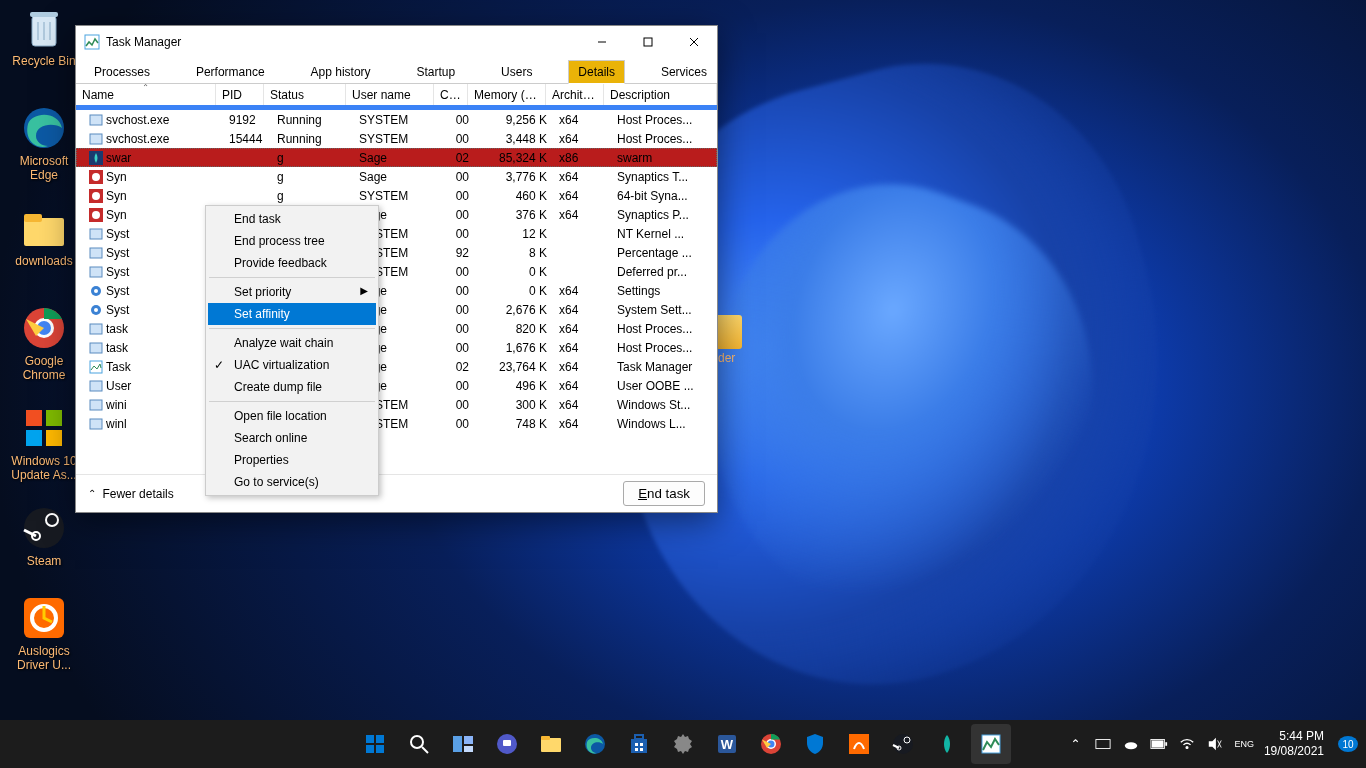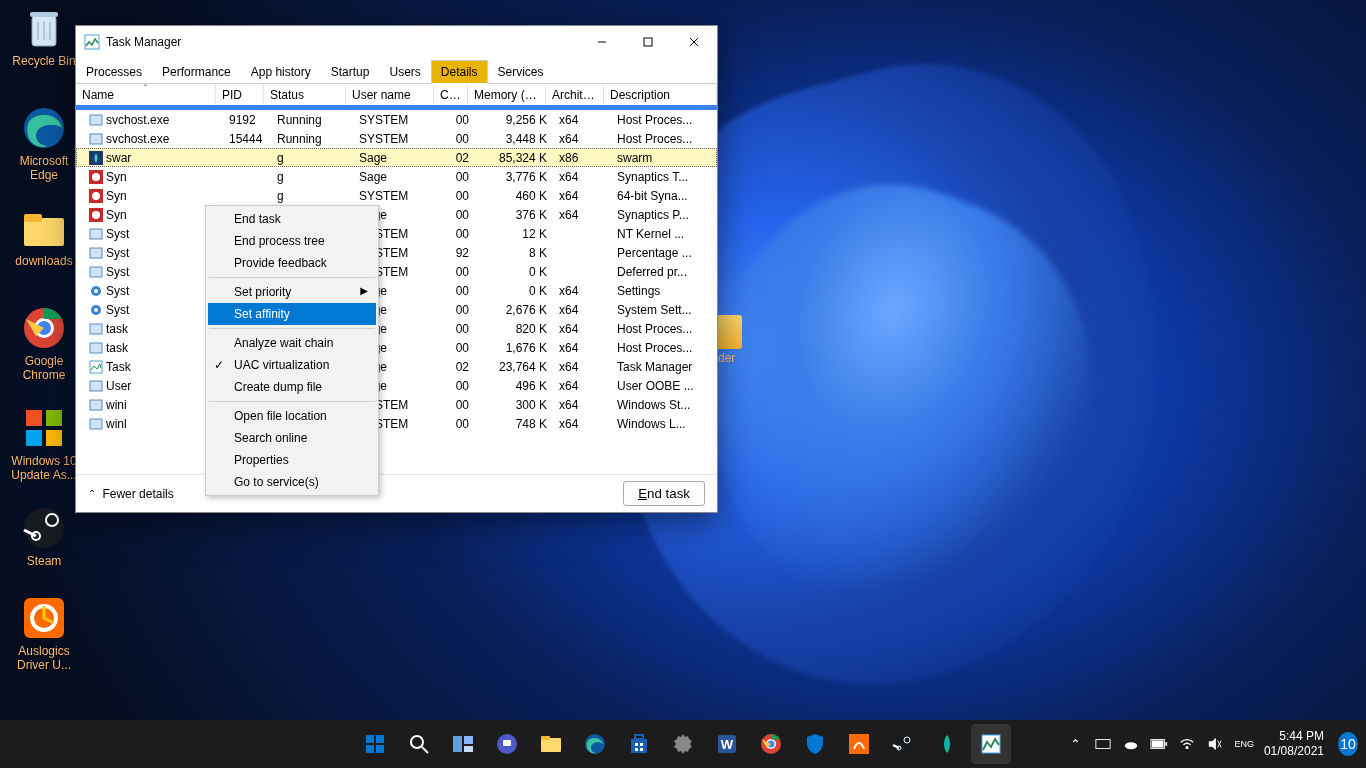--- a/index.html
+++ b/index.html
@@ -16,40 +16,40 @@
 .desktop-icon .lbl { line-height: 14px; }
 
 
 .taskbar { position: absolute; bottom: 0; left: 0; right: 0; height: 48px; background: #1c1c1c; display: flex; align-items: center; }
 .taskbar-center { position: absolute; left: 50%; transform: translateX(-50%); display: flex; gap: 4px; }
 .taskbar-right { position: absolute; right: 8px; display: flex; align-items: center; gap: 10px; color: #fff; font-size: 12px; }
 .tb-icon { width: 40px; height: 40px; display: flex; align-items: center; justify-content: center; border-radius: 4px; cursor: pointer; }
 .tb-icon svg, .tb-icon span { width: 24px; height: 24px; color: #fff; }
 .tray-icon { width: 18px; height: 18px; color: #fff; cursor: pointer; display: flex; align-items: center; justify-content: center; }
 .clock { text-align: right; line-height: 15px; margin-left: 0; }
-.notif-badge { width: 20px; height: 24px; background: #0078d4; border-radius: 50%; display: flex; align-items: center; justify-content: center; font-size: 14px; margin-left: 4px; }
+.notif-badge { width: 20px; height: 16px; background: #0078d4; border-radius: 50%; display: flex; align-items: center; justify-content: center; font-size: 10px; margin-left: 4px; }
 
 
 .window { position: absolute; left: 75px; top: 25px; width: 643px; height: 488px; background: #fff; border: 1px solid #888; box-shadow: 0 8px 32px rgba(0,0,0,0.5); display: flex; flex-direction: column; font-size: 12px; color: #000; }
 .titlebar { height: 32px; display: flex; align-items: center; padding-left: 8px; }
 .titlebar .icon { width: 16px; height: 16px; margin-right: 6px; }
 .titlebar .title { flex: 1; }
 .winbtn { width: 46px; height: 32px; display: flex; align-items: center; justify-content: center; cursor: pointer; }
 .menubar { height: 24px; display: flex; align-items: center; padding-left: 6px; gap: 2px; }
 .menubar span { padding: 3px 8px; cursor: pointer; }
-.tabs { height: 26px; display: flex; align-items: flex-end; padding-left: 0; border-bottom: 1px solid #ccc; }
+.tabs { height: 26px; display: flex; align-items: flex-end; padding-left: 8px; border-bottom: 1px solid #ccc; justify-content: space-between; }
 .tab { padding: 4px 9px; cursor: pointer; border: 1px solid transparent; position: relative; top: 1px; }
 .tab.active { border: 1px solid #ccc; border-bottom: 1px solid #fff; background: #eab308; }
 
 .grid { flex: 1; overflow: hidden; position: relative; }
 .grid-header { display: flex; height: 26px; border-bottom: 5px solid #3b82f6; }
 .grid-header .col { padding: 4px 6px; border-right: 1px solid #e5e5e5; position: relative; overflow: hidden; white-space: nowrap; text-overflow: ellipsis; }
 .grid-body { position: relative; }
 .row { display: flex; height: 19px; align-items: center; padding-left: 7px; }
-.row.selected { background: #fef9c3; outline: 1px dotted #666; outline-offset: -1px; }
+.row.selected { background: #b91c1c; outline: 1px dotted #666; outline-offset: -1px; }
 .row .cell { padding: 1px 6px; overflow: hidden; white-space: nowrap; text-overflow: ellipsis; }
 .row .cell.num { text-align: right; }
 .row .proc-icon { width: 14px; height: 14px; margin-right: 3px; display: inline-block; vertical-align: middle; flex-shrink: 0; }
 
 .c-name { width: 140px; display: flex; align-items: center;}
 .c-pid  { width: 48px; text-align: left; }
 .c-stat { width: 82px; }
 .c-user { width: 88px; }
 .c-cpu  { width: 34px; text-align: right; }
 .c-mem  { width: 78px; text-align: right; }
@@ -636,17 +636,17 @@
     <div class="tray-icon">
         <svg viewBox="0 0 18 18" width="16" height="16" fill="#fff">
           <polygon points="2,6 6,6 10,2 10,16 6,12 2,12"></polygon>
           <line x1="12" y1="5" x2="16" y2="13" stroke="#fff"></line>
           <line x1="16" y1="5" x2="12" y2="13" stroke="#fff"></line>
         </svg>
       </div>
     <div class="tray-icon" style="font-size:9px;width:auto;">ENG</div>
     <div class="clock">
       <div>5:44 PM</div>
-      <div>01/08/2021</div>
+      <div>19/08/2021</div>
     </div>
     <div class="notif-badge">10</div>
   </div>
 </div>
 
 </body></html>

